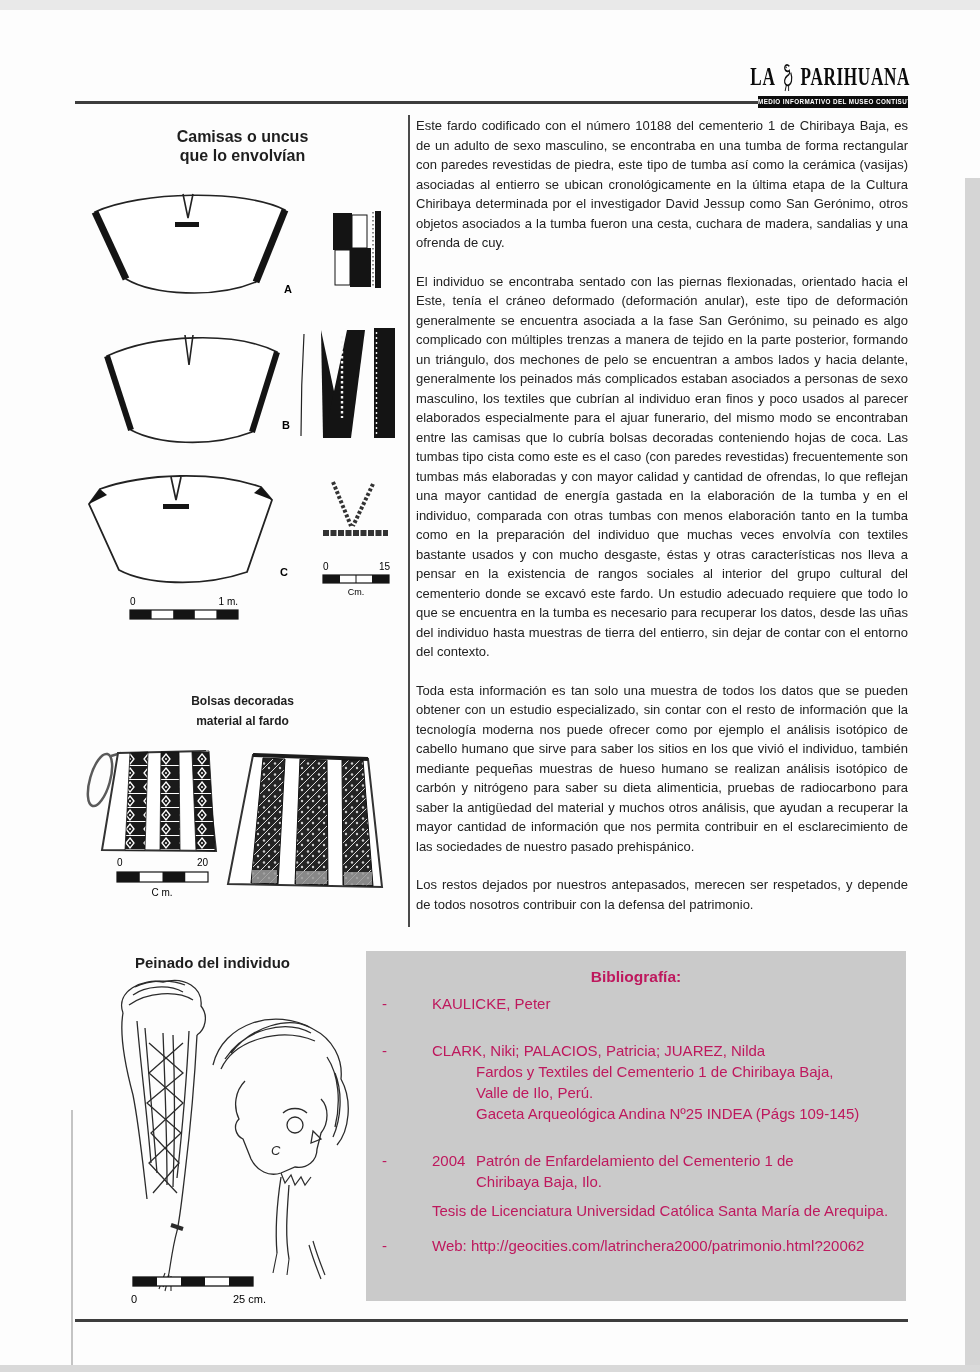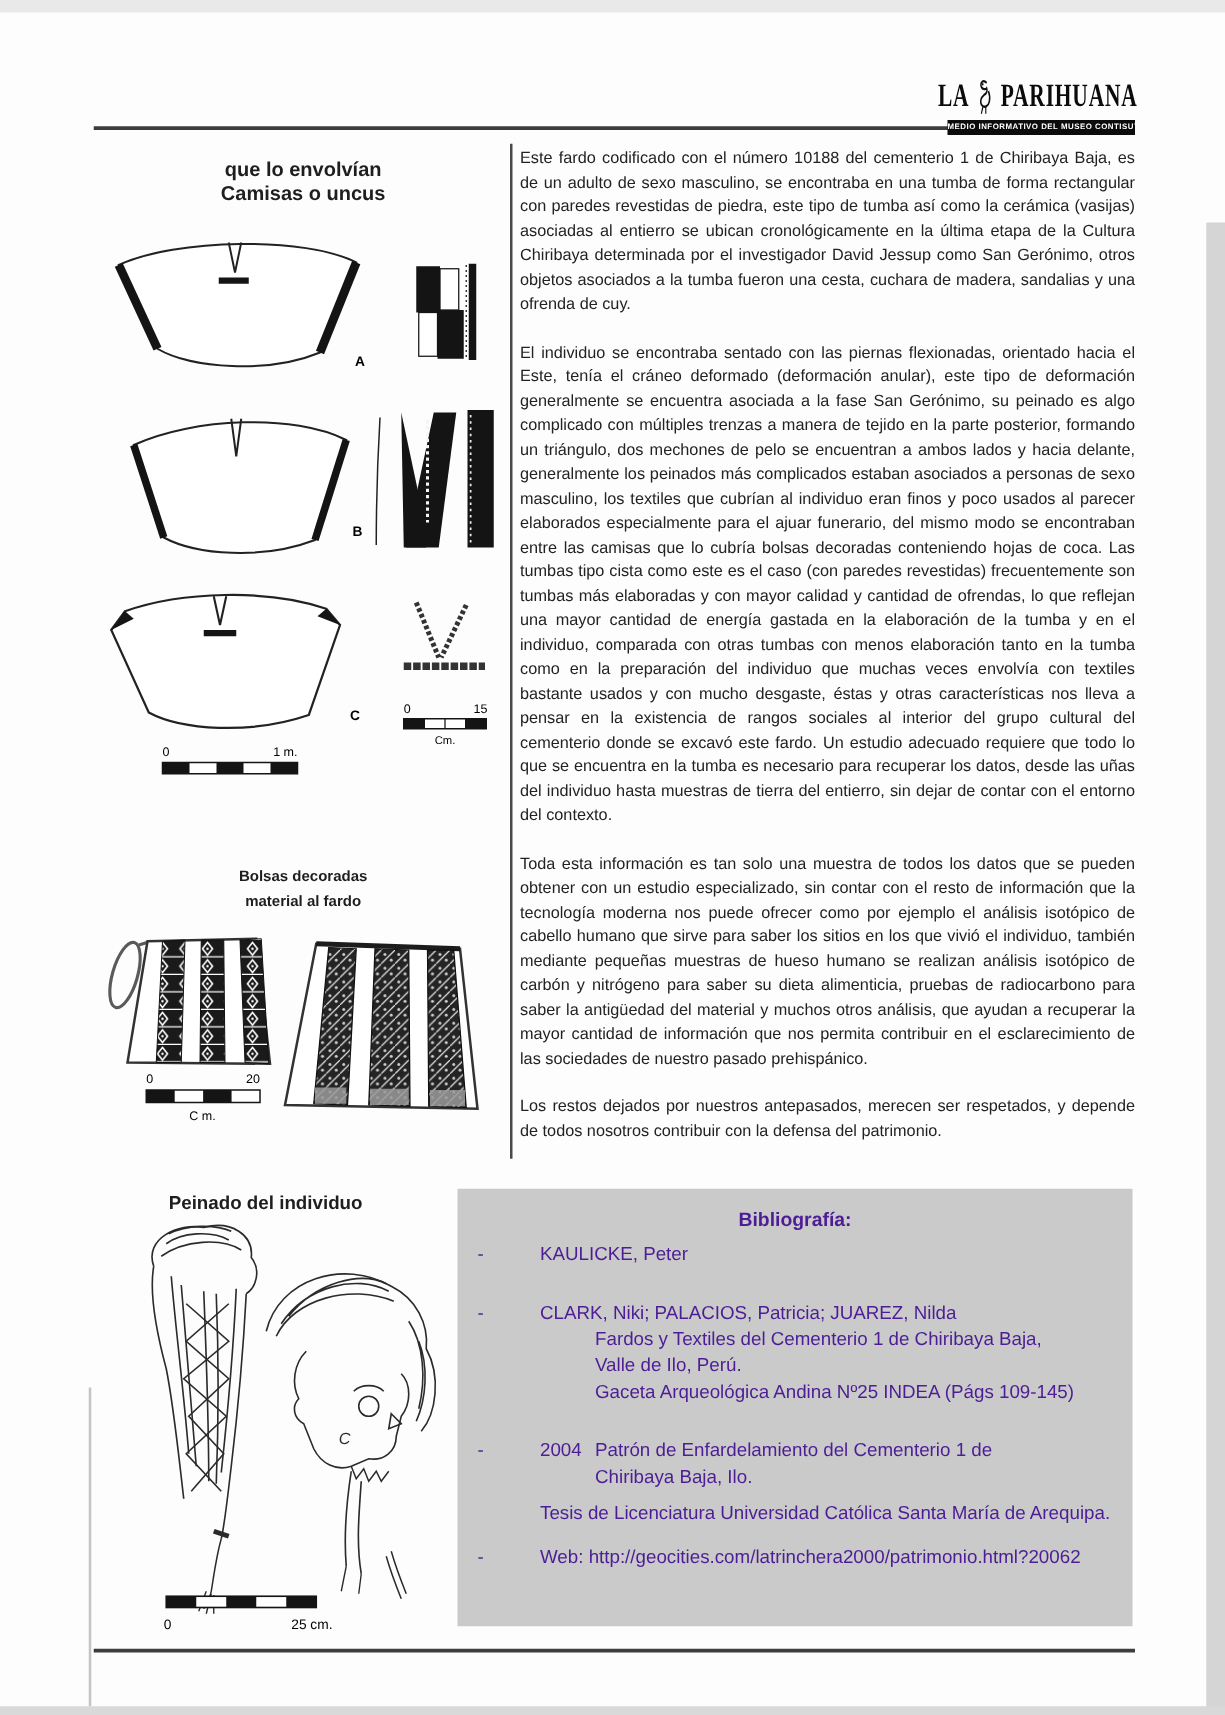--- a/index.html
+++ b/index.html
@@ -38,21 +38,21 @@
   
   .col-rule { position:absolute; left:408px; top:105px; width:2px; height:812px; background:#4a4a4a; }
   .article {
     position:absolute; left:416px; top:106px; width:492px;
     font-size:13px; line-height:19.5px; text-align:justify; color:#222;
   }
   .article p { margin:0 0 19px 0; }
   
   .biblio {
     position:absolute; left:366px; top:941px; width:540px; height:350px;
-    background:#cacaca; font-size:15px; line-height:21px; color:#4c1d95;
+    background:#cacaca; font-size:15px; line-height:21px; color:#be185d;
   }
   .biblio-title { text-align:center; font-weight:bold; font-size:15.5px; margin:15px 0 6px 0; }
   .bib-entry { display:flex; padding-left:16px; padding-right:10px; margin-bottom:26px; }
   .bib-dash { width:50px; flex:none; }
   .bib-body { flex:1; }
   .bib-ref { display:flex; }
   .bib-year { width:44px; flex:none; }
   .bib-lines { flex:1; }
   .bib-note { padding-left:66px; margin-bottom:14px; }
   .bib-web { margin-bottom:0; }
@@ -79,22 +79,22 @@
     <svg class="masthead-bird" viewBox="0 0 24 28">
       <path d="M14,4 C10,1 6,4 8,7 C9,9 13,9 14,8 C15,10 14,12 11,13 C7,15 6,19 9,21 C12,23 16,21 17,18 C18,15 17,12 16,10" fill="none" stroke="#111" stroke-width="1.7"></path>
       <path d="M10,21 L8,27 M13,22 L13,27" stroke="#111" stroke-width="1.3" fill="none"></path>
       <circle cx="9.5" cy="5" r="0.9" fill="#111"></circle>
     </svg>
     <span class="word">PARIHUANA</span>
   </div>
   <div class="tagline-bar">MEDIO INFORMATIVO DEL MUSEO CONTISUYO</div>
 
   <div class="fig-heading fig1-heading">
+    <div>Camisas o uncus</div>
     <div>que lo envolvían</div>
-    <div>Camisas o uncus</div>
   </div>
 
   <svg class="figure-svg fig1" width="312" height="460" viewBox="0 0 312 460" font-family="Liberation Sans, sans-serif">
 
     <g>
       <path d="M10,30 C55,9 160,7 200,28 L171,100 C130,117 68,113 41,97 Z" fill="#ffffff" stroke="#222" stroke-width="1.6"></path>
       <path d="M10,30 L41,97" stroke="#141414" stroke-width="7"></path>
       <path d="M200,28 L171,100" stroke="#141414" stroke-width="7"></path>
       <path d="M98,12 L103,36 L108,12" fill="none" stroke="#222" stroke-width="1.6"></path>
       <rect x="90" y="40" width="24" height="5" fill="#141414"></rect>

